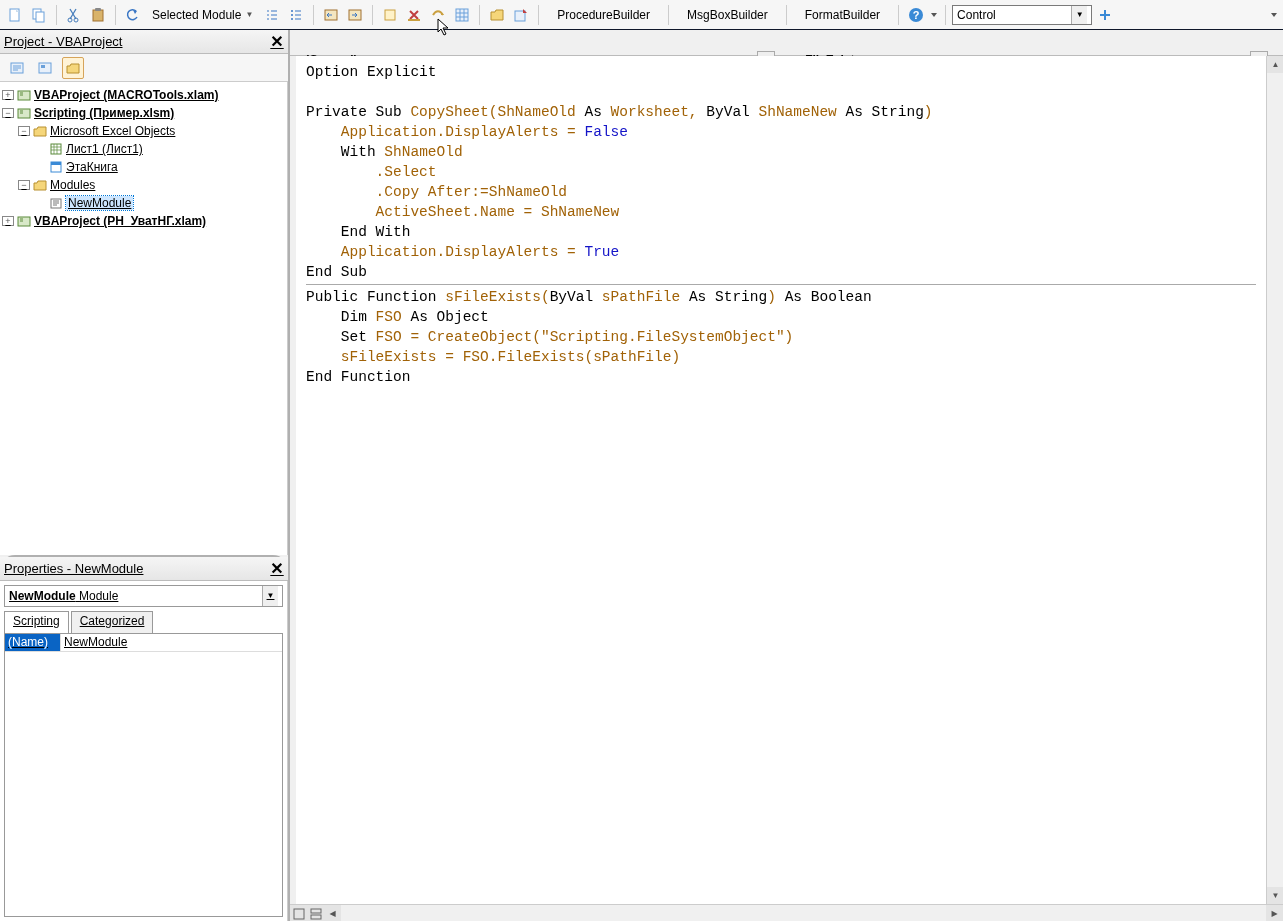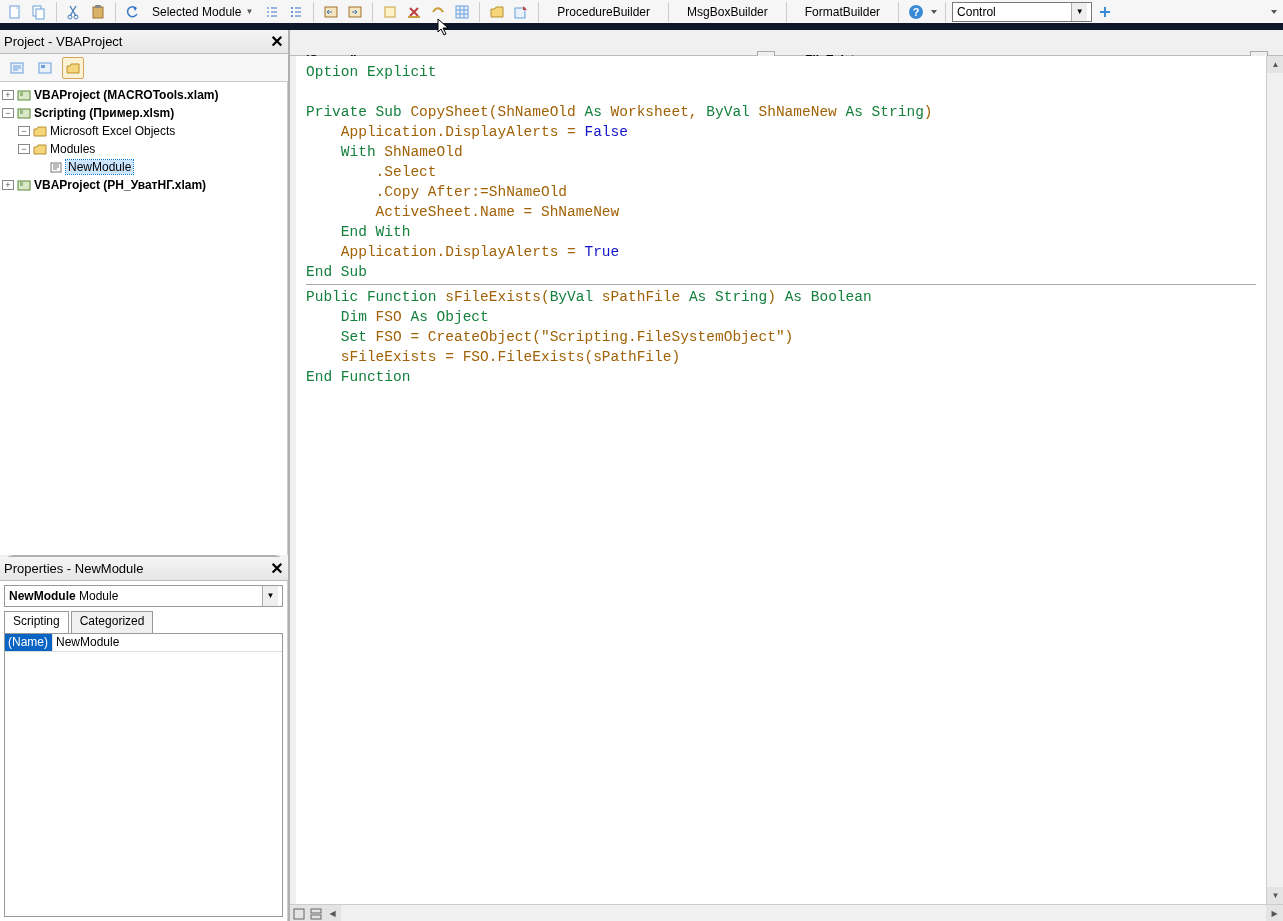--- a/index.html
+++ b/index.html
@@ -12,21 +12,21 @@
   overflow: hidden;
   position: relative;
 }
 
 
 .toolbar {
   display: flex;
   align-items: center;
   height: 30px;
   background: #f6f6f6;
-  border-bottom: 7px solid #0f172a;
+  border-bottom: 1px solid #0f172a;
   padding: 0 4px;
   gap: 2px;
 }
 .tb-btn {
   width: 22px; height: 22px;
   display: flex; align-items: center; justify-content: center;
   cursor: pointer;
   border-radius: 2px;
 }
 .tb-sep { width: 1px; height: 20px; background: #ccc; margin: 0 4px; }
@@ -64,20 +64,21 @@
   display: flex;
   height: calc(100% - 30px);
 }
 
 
 .left-col {
   width: 288px;
   display: flex;
   flex-direction: column;
   background: #f0f0f0;
+  text-decoration: underline;
 }
 
 
 .panel { display: flex; flex-direction: column; }
 .panel-project { flex: 0 0 525px; }
 .panel-props { flex: 1; border-top: 2px solid #b0b0b0; border-radius: 15px; }
 
 .panel-header {
   display: flex; align-items: center;
   height: 24px;
@@ -133,21 +134,21 @@
   padding: 2px 8px; background: #fff; cursor: pointer;
   font-size: 12px;
 }
 .props-tab.inactive { background: #f0f0f0; }
 .props-grid {
   flex: 1; border: 1px solid #999; margin: 0 4px 4px 4px;
   background: #fff;
 }
 .props-row { display: flex; border-bottom: 1px solid #ddd; height: 18px; }
 .props-cell-name {
-  width: 48px; border-right: 1px solid #ddd;
+  width: 56px; border-right: 1px solid #ddd;
   background: #eee; padding: 1px 3px;
   color: #0046c0;
 }
 .props-cell-name.selected { background: #0a64c4; color: #fff; }
 .props-cell-val { flex: 1; padding: 1px 3px; }
 
 
 .code-area {
   flex: 1; display: flex; flex-direction: column;
   background: #fff; border-left: 2px solid #b0b0b0;
@@ -190,21 +191,21 @@
   width: 17px; height: 17px; background: #e4e4e4;
   display: flex; align-items: center; justify-content: center;
   font-size: 8px; color: #555;
 }
 .scroll-track { flex: 1; }
 .code-content .hr { display: block; border-top: 1px solid #aaa; margin: 2px 0; }
 
 
 svg { display: block; }
 
-.kw { color: #15803d; }
+.kw { color: #000000; }
 .id { color: #a16207; }
 .bool { color: #1414c8; }
 
 .cursor-arrow {
   position: absolute;
   left: 437px; top: 18px;
   width: 14px; height: 18px;
   pointer-events: none;
   z-index: 999;
 }
@@ -405,20 +406,40 @@
           <span class="label bold">Scripting (Пример.xlsm)</span>
         </div>
         <div class="tree-node indent-1">
           <span class="expander">−</span>
           <span class="icon">
               <svg width="14" height="12">
                 <path d="M1 4 L4 4 L5 2 L13 2 L13 11 L1 11 Z" fill="#f5d67a" stroke="#b89030"></path>
               </svg>
             </span>
           <span class="label">Microsoft Excel Objects</span>
+        </div>
+        <div class="tree-node indent-2">
+          <span class="noexp"></span>
+          <span class="icon">
+              <svg width="14" height="14">
+                <rect x="2" y="2" width="10" height="10" fill="#fff" stroke="#5a8a3a"></rect>
+                <path d="M2 5h10M2 8h10M5 2v10M8 2v10" stroke="#5a8a3a" stroke-width="0.7"></path>
+              </svg>
+            </span>
+          <span class="label">Лист1 (Лист1)</span>
+        </div>
+        <div class="tree-node indent-2">
+          <span class="noexp"></span>
+          <span class="icon">
+              <svg width="14" height="14">
+                <rect x="2" y="2" width="10" height="10" fill="#fff" stroke="#3a8ad6"></rect>
+                <rect x="2" y="2" width="10" height="3" fill="#3a8ad6"></rect>
+              </svg>
+            </span>
+          <span class="label">ЭтаКнига</span>
         </div>
         <div class="tree-node indent-1">
           <span class="expander">−</span>
           <span class="icon">
               <svg width="14" height="12">
                 <path d="M1 4 L4 4 L5 2 L13 2 L13 11 L1 11 Z" fill="#f5d67a" stroke="#b89030"></path>
               </svg>
             </span>
           <span class="label">Modules</span>
         </div>

